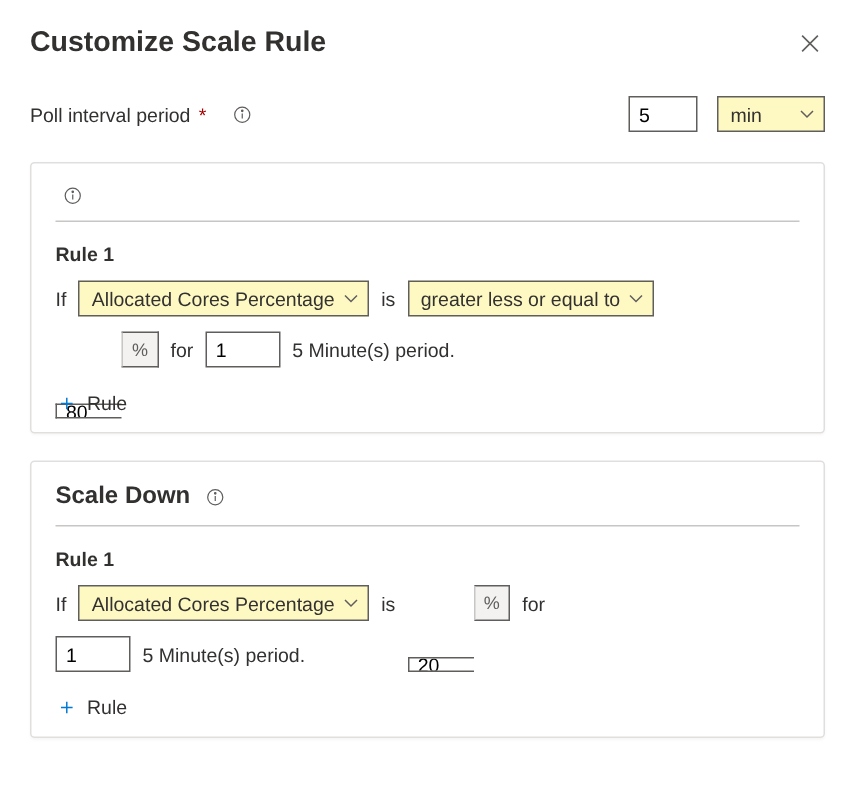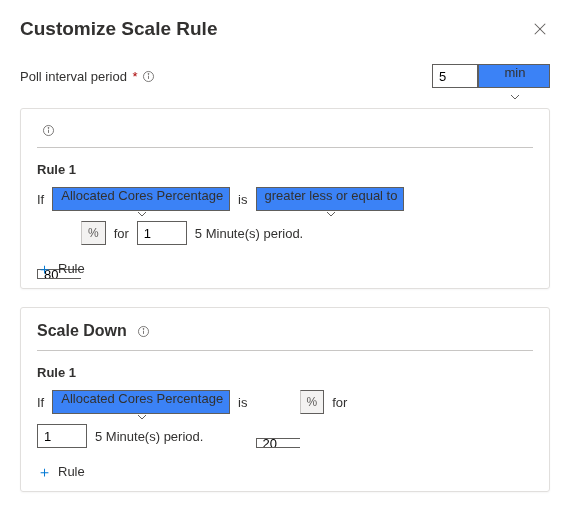--- a/index.html
+++ b/index.html
@@ -30,21 +30,21 @@
     align-items: center;
     justify-content: center;
     cursor: pointer;
     color: #605e5c;
   }
   .close-btn svg { width: 14px; height: 14px; }
   .poll-row {
     display: flex;
     align-items: center;
     margin-bottom: 20px;
-    gap: 0;
+    gap: 13px;
   }
   .poll-label { flex: 0 0 auto; }
   .req { color: #a80000; margin-left: 2px; }
   .info-icon {
     display: inline-flex;
     align-items: center;
     justify-content: center;
     width: 14px;
     height: 14px;
     color: #605e5c;
@@ -85,24 +85,23 @@
     font-size: 12px;
     color: #605e5c;
   }
   .select {
     border: 1px solid #605e5c;
     height: 24px;
     display: inline-flex;
     align-items: center;
     padding: 0 6px 0 8px;
     font-size: 13px;
-    background: #3b82f6;
+    background: #fef9c3;
     cursor: pointer;
     gap: 6px;
-    flex-direction: column;
   }
   .select .chev {
     width: 10px;
     height: 10px;
     display: inline-flex;
     align-items: center;
     justify-content: center;
     color: #605e5c;
   }
   .select .chev svg { width: 10px; height: 10px; }

